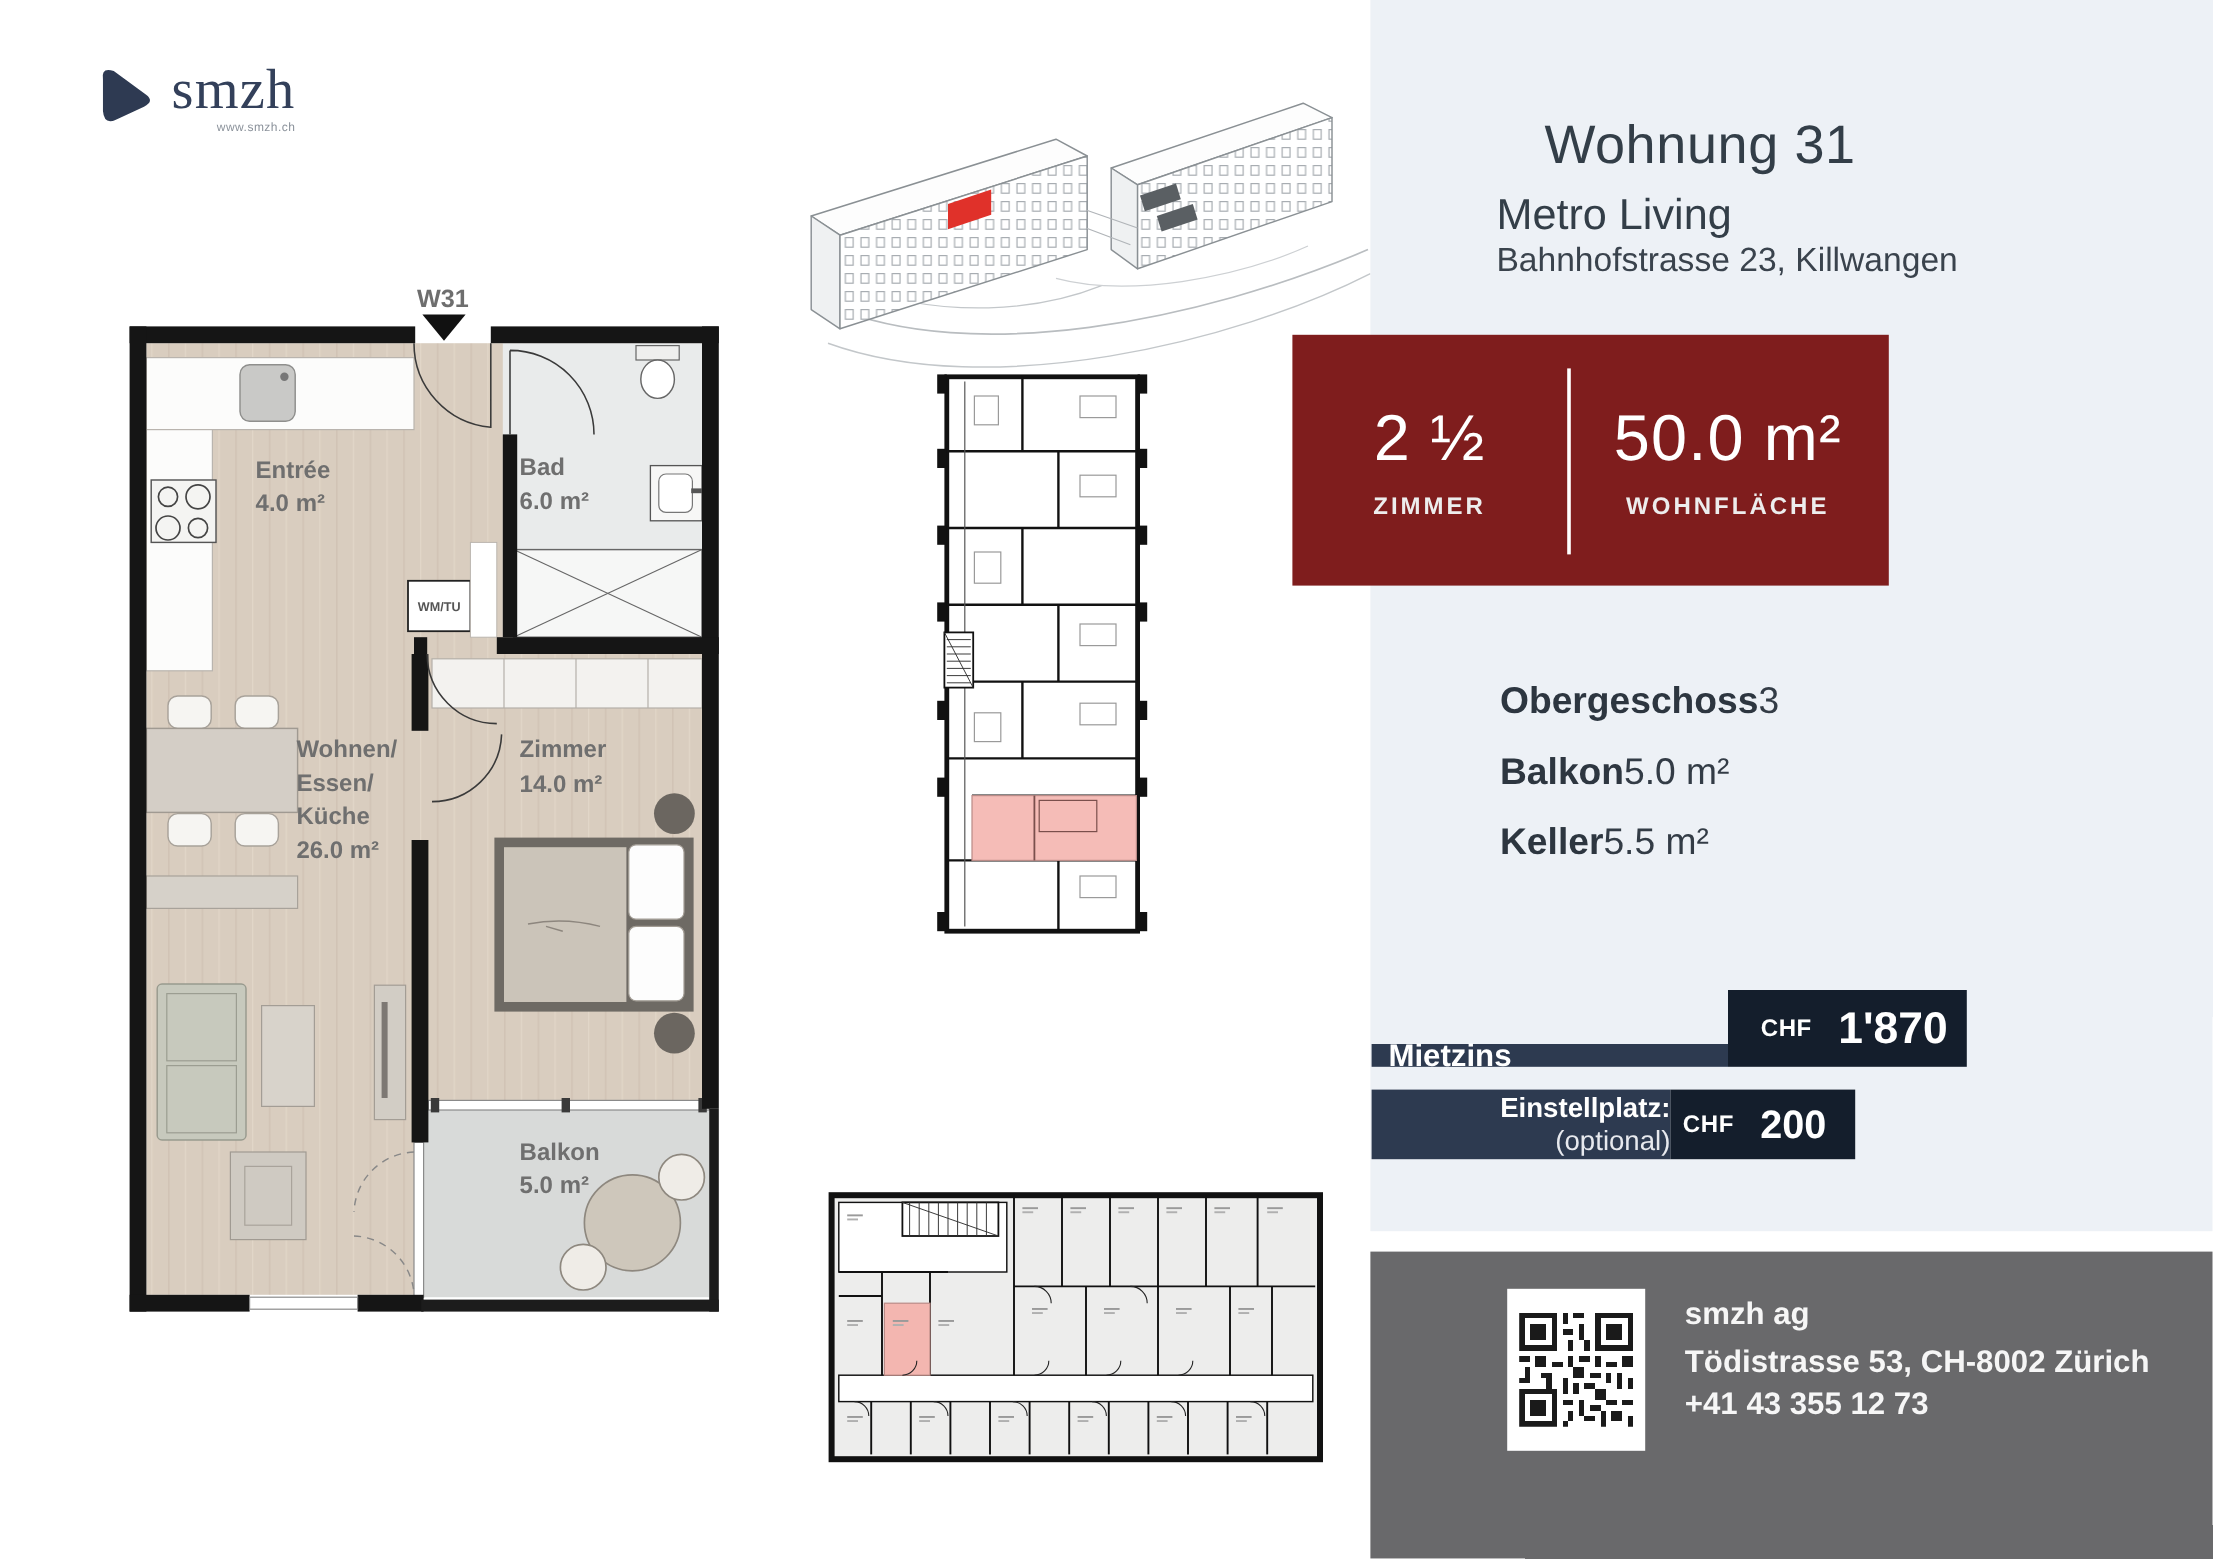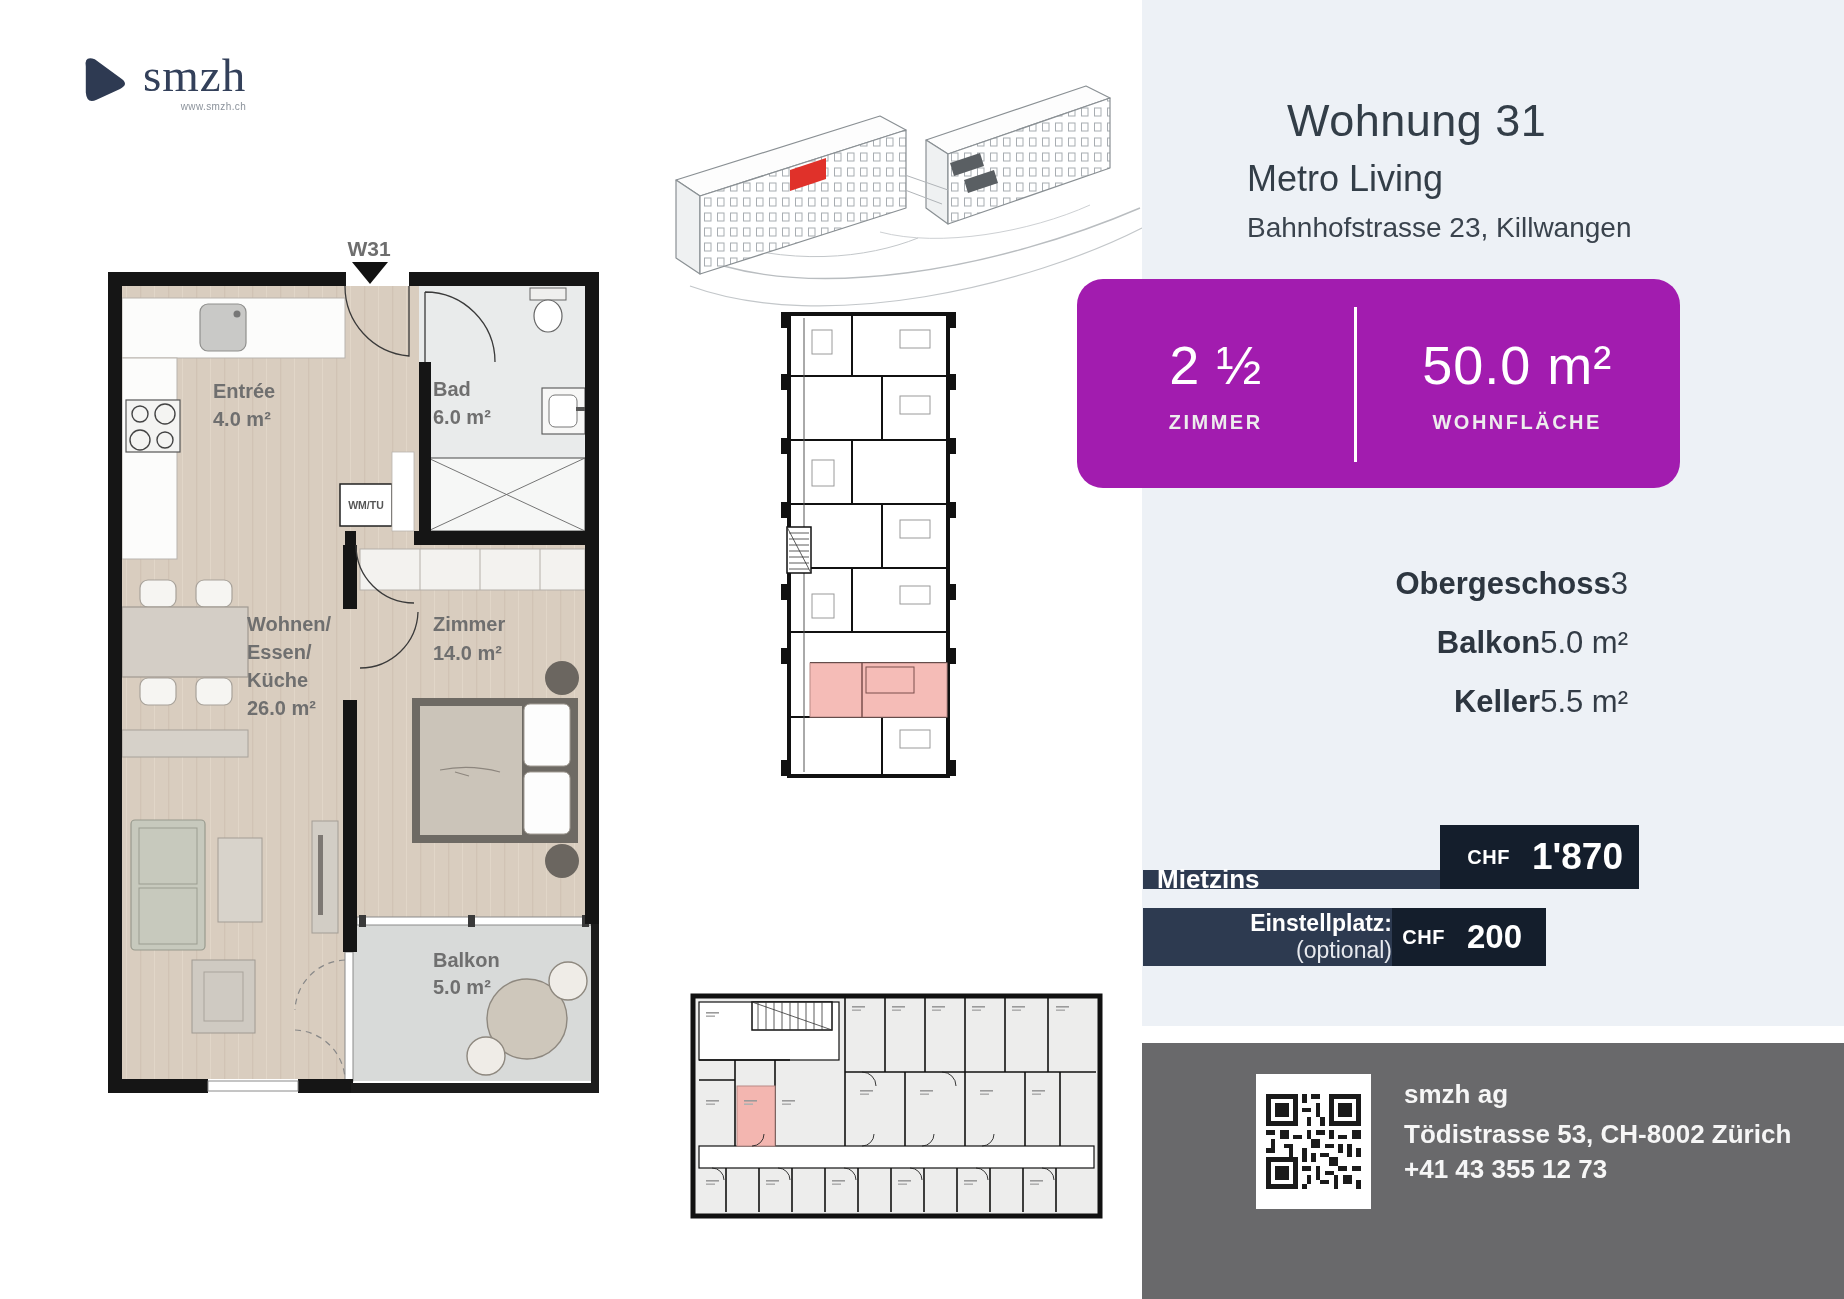--- a/index.html
+++ b/index.html
@@ -11,33 +11,33 @@
   .logo svg{display:block;}
   .logo-textwrap{margin-left:14px;display:flex;flex-direction:column;align-items:flex-end;}
   .logo-word{font-family:"Liberation Serif",serif;font-size:47px;line-height:47px;color:#33405a;letter-spacing:1px;}
   .logo-url{font-size:10px;color:#8b929b;margin-top:2px;letter-spacing:.4px;}
 
   
   .panel{position:absolute;left:1142px;top:0;width:702px;height:1026px;background:#edf1f6;z-index:2;}
   .hdr{position:absolute;left:105px;top:96px;color:#333e48;}
   .hdr-title{font-size:45px;line-height:50px;font-weight:500;letter-spacing:.5px;margin-left:40px;}
   .hdr-sub{font-size:36px;line-height:40px;margin-top:13px;font-weight:400;}
-  .hdr-addr{font-size:28px;line-height:34px;margin-top:12px;font-weight:400;color:#3a434d;}
-
-  
-  .stats{position:absolute;left:1077px;top:279px;width:603px;height:209px;background:#a21caf;z-index:4;display:flex;border-radius:26px;}
+  .hdr-addr{font-size:28px;line-height:34px;margin-top:1px;font-weight:400;color:#3a434d;}
+
+  
+  .stats{position:absolute;left:1077px;top:279px;width:497px;height:209px;background:#7f1d1d;z-index:4;display:flex;}
   .stats-cell{flex:1;display:flex;flex-direction:column;align-items:center;justify-content:center;gap:15px;}
   .stats-cell.left{flex:0 0 46%;}
   .stats-div{position:absolute;left:46%;top:28px;bottom:26px;width:3px;background:#ffffff;}
   .stats-val{color:#ffffff;font-size:54px;font-weight:400;letter-spacing:1px;}
   .stats-lab{color:#ededed;font-size:20px;font-weight:700;letter-spacing:2.5px;}
 
   
   .details{position:absolute;left:1250px;top:566px;width:378px;z-index:4;}
-  .drow{display:flex;justify-content:flex-end;align-items:baseline;height:59px;}
+  .drow{display:flex;justify-content:flex-start;align-items:baseline;height:59px;}
   .dlabel{font-size:31px;font-weight:700;color:#2d3640;}
   .dvalue{font-size:31px;font-weight:400;color:#333c46;}
 
   
   .bar{position:absolute;display:flex;z-index:4;}
   .bar1{left:1143px;top:825px;width:496px;height:64px;}
   .bar2{left:1143px;top:908px;width:403px;height:58px;}
   .bar-left{background:#2d3a50;display:flex;align-items:center;padding-left:14px;}
   .bar1 .bar-left{flex:0 0 283px;margin-top:45px;}
   .bar2 .bar-left{flex:0 0 235px;text-align:right;}

